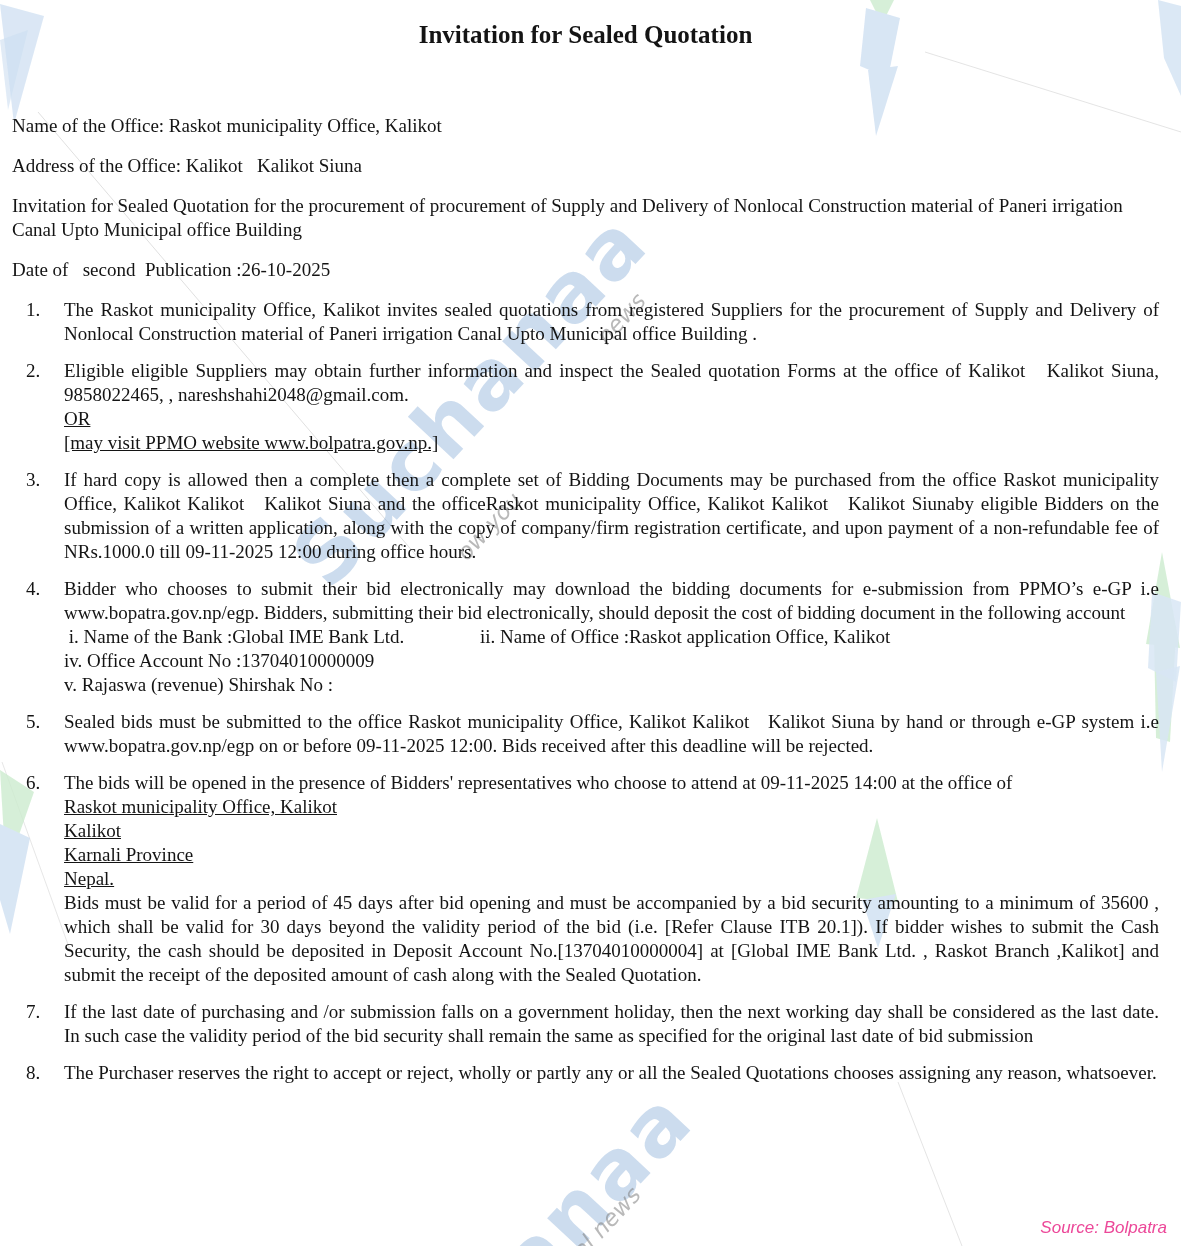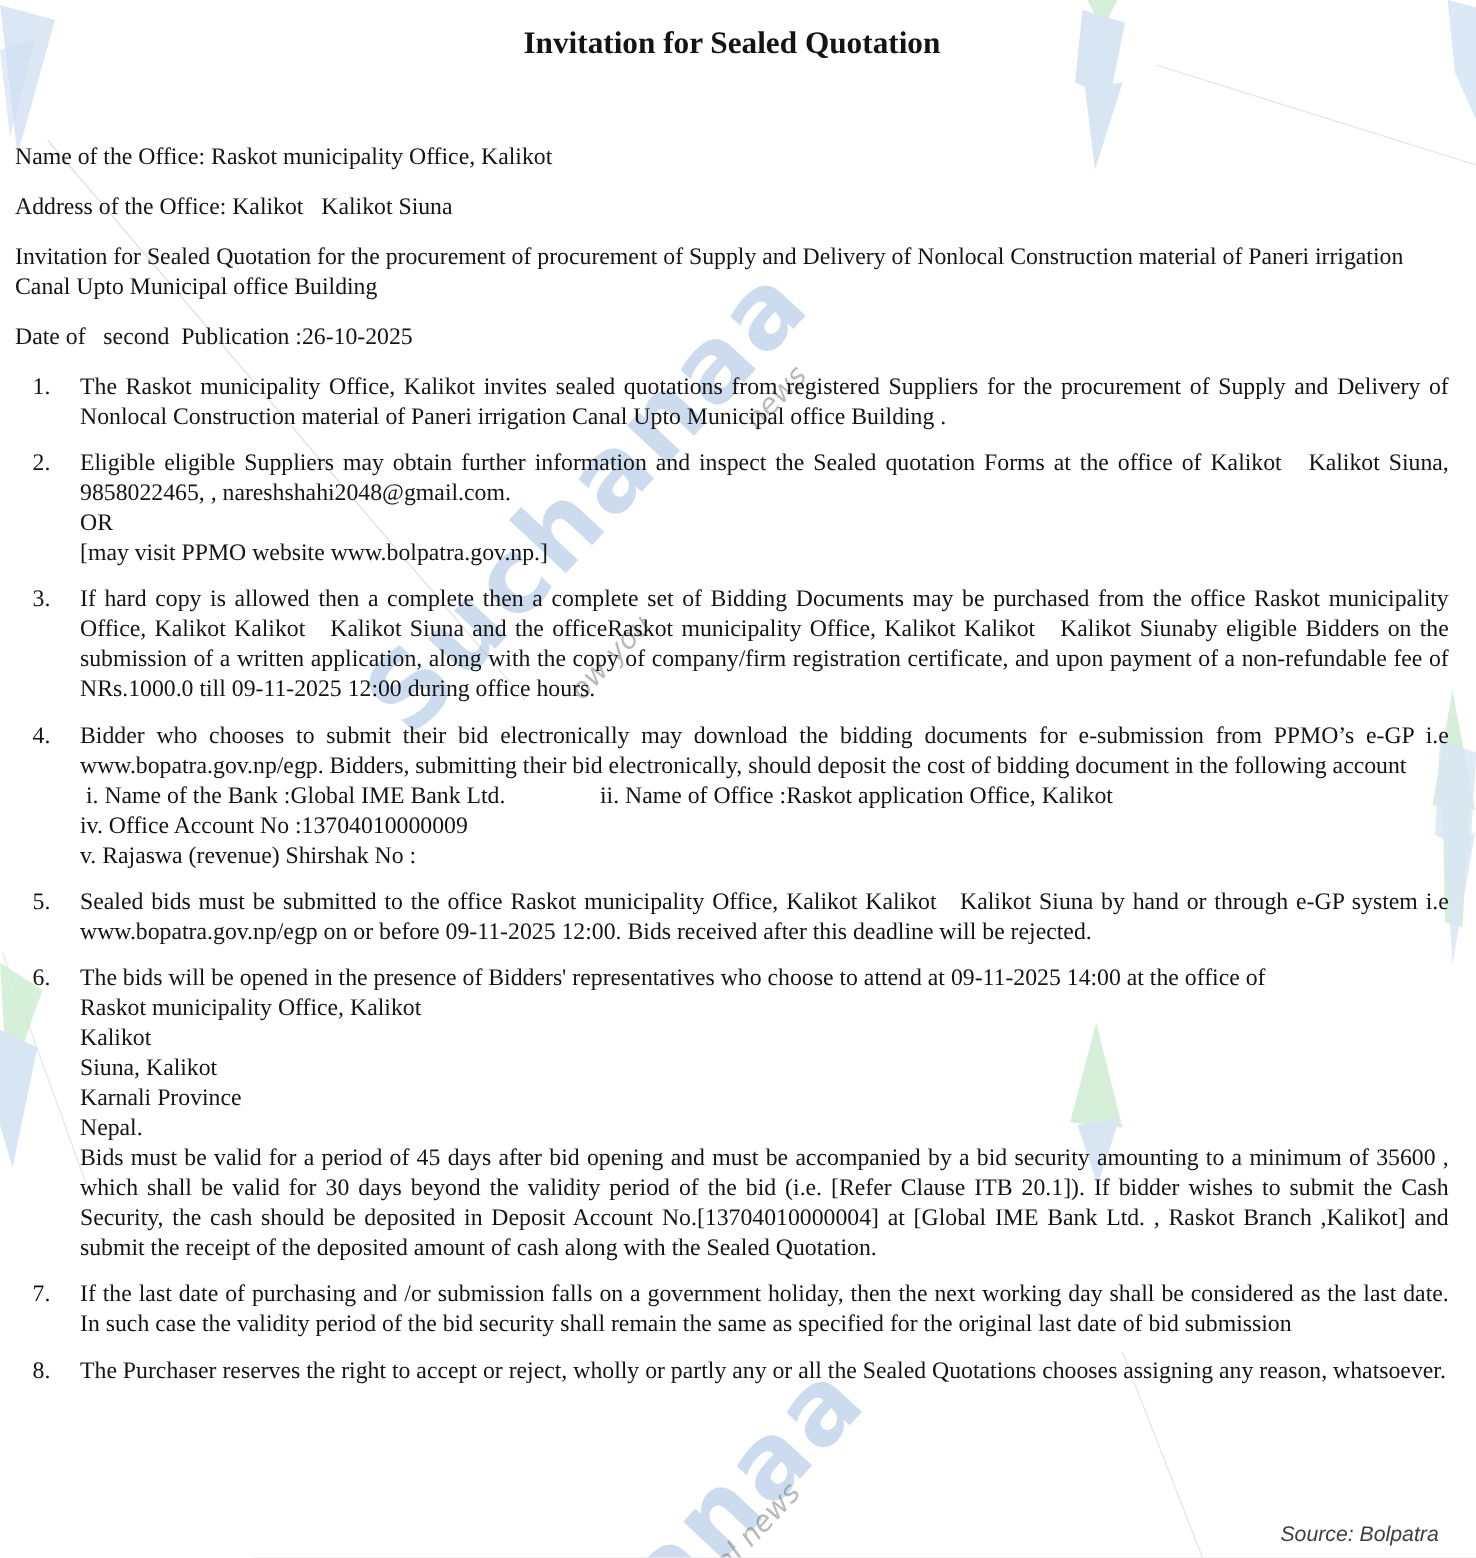--- a/index.html
+++ b/index.html
@@ -56,33 +56,33 @@
     font-weight: bold;
     text-align: center;
   }
   .meta p { margin: 0 0 16px 0; white-space: pre-wrap; }
 
   .list { margin-top: 2px; }
   .list-item { display: flex; margin-bottom: 13px; }
   .num { flex: 0 0 52px; padding-left: 14px; }
   .item-body { flex: 1; min-width: 0; }
   .item-text { text-align: justify; white-space: pre-wrap; }
-  .plain-line { white-space: pre-wrap; }
+  .plain-line { white-space: pre-wrap; text-decoration: underline; }
   .bank-grid { display: grid; grid-template-columns: 416px 1fr; white-space: pre-wrap; }
   .bank-grid .full { grid-column: 1 / -1; }
 
   .source {
     position: absolute;
-    right: 30px;
+    right: 14px;
     bottom: 6px;
     z-index: 1;
     font-family: "Liberation Sans", sans-serif;
     font-style: italic;
     font-size: 17px;
-    color: #404040;
+    color: #ec4899;
   }
 </style>
 </head>
 <body>
 
 <div class="page">
 
   <div class="wm-layer">
     <svg class="wm-svg" width="1181" height="1246" viewBox="0 0 1181 1246">
 
@@ -185,21 +185,20 @@
           <div class="item-text">Sealed bids must be submitted to the office Raskot municipality Office, Kalikot Kalikot   Kalikot Siuna by hand or through e-GP system i.e www.bopatra.gov.np/egp on or before 09-11-2025 12:00. Bids received after this deadline will be rejected.</div>
         </div>
       </div>
 
       <div class="list-item">
         <div class="num">6.</div>
         <div class="item-body">
           <div class="item-text">The bids will be opened in the presence of Bidders' representatives who choose to attend at 09-11-2025 14:00 at the office of</div>
           <div class="plain-line">Raskot municipality Office, Kalikot</div>
           <div class="plain-line">Kalikot</div>
-          <div class="plain-line">Siuna, Kalikot</div>
           <div class="plain-line">Karnali Province</div>
           <div class="plain-line">Nepal.</div>
           <div class="item-text">Bids must be valid for a period of 45 days after bid opening and must be accompanied by a bid security amounting to a minimum of 35600 , which shall be valid for 30 days beyond the validity period of the bid (i.e. [Refer Clause ITB 20.1]). If bidder wishes to submit the Cash Security, the cash should be deposited in Deposit Account No.[13704010000004] at [Global IME Bank Ltd. , Raskot Branch ,Kalikot] and submit the receipt of the deposited amount of cash along with the Sealed Quotation.</div>
         </div>
       </div>
 
       <div class="list-item">
         <div class="num">7.</div>
         <div class="item-body">
           <div class="item-text">If the last date of purchasing and /or submission falls on a government holiday, then the next working day shall be considered as the last date. In such case the validity period of the bid security shall remain the same as specified for the original last date of bid submission</div>

